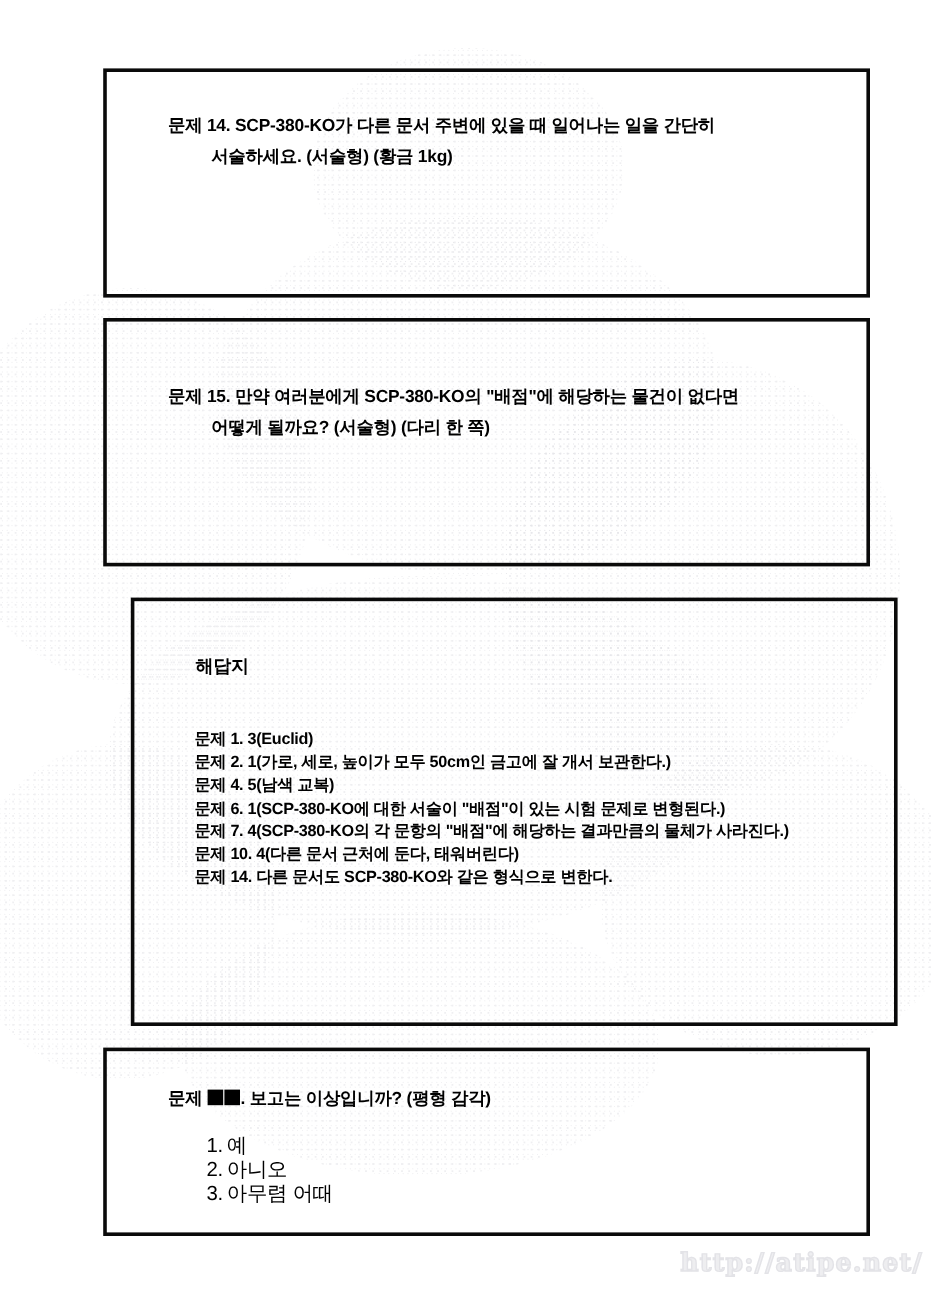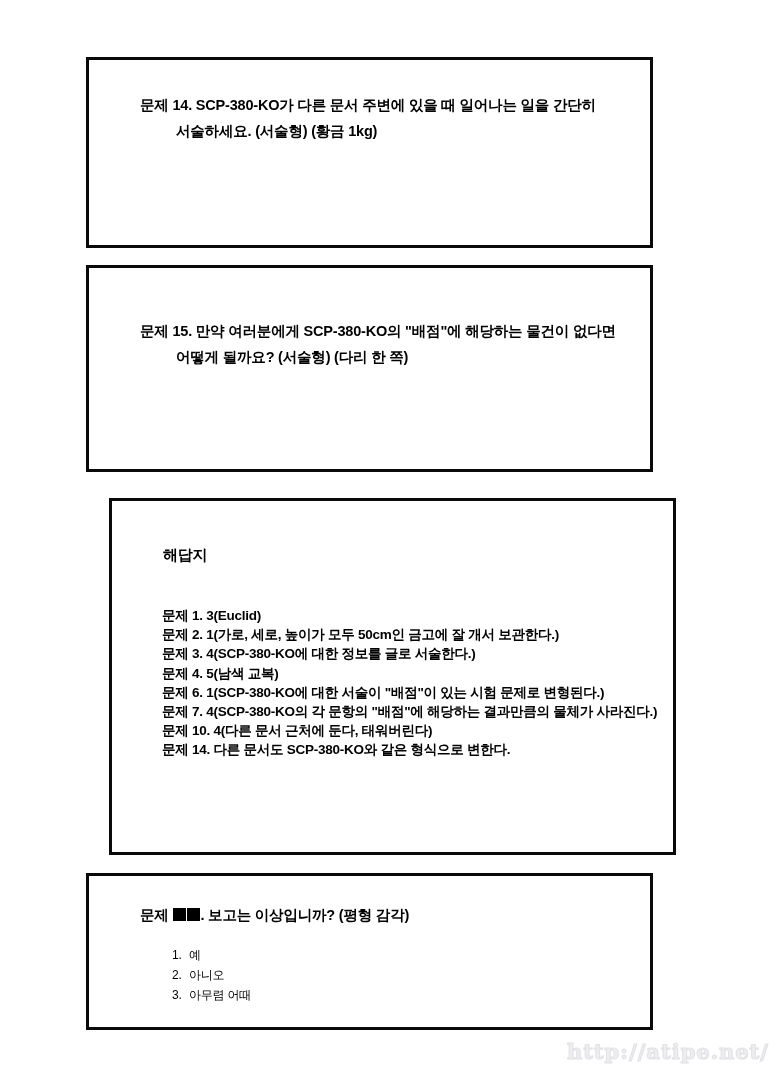--- a/index.html
+++ b/index.html
@@ -40,21 +40,21 @@
   .sheet {
     position: absolute;
     left: 0; top: 0;
     width: 777px; height: 1090px;
     z-index: 1;
   }
 
   .qbox {
     position: absolute;
     left: 86px;
-    width: 567px;
+    width: 639px;
     box-sizing: border-box;
     border: 3px solid #0a0a0a;
     background: transparent;
   }
 
   #box-q14 { top: 57px;  height: 191px; }
   #box-q15 { top: 265px; height: 207px; }
   #box-answers { top: 498px; height: 357px; margin-left: 23px; }
   #box-final { top: 873px; height: 157px; }
 
@@ -118,21 +118,21 @@
   }
   .options-list {
     position: absolute;
     left: 83px;
     top: 69px;
     margin: 0;
     padding: 0;
     list-style: none;
   }
   .options-list li {
-    font-size: 12px;
+    font-size: 17px;
     letter-spacing: -0.2px;
     line-height: 20px;
     white-space: nowrap;
   }
   .opt-num { display: inline-block; width: 17px; }
 
   .site-watermark {
     position: absolute;
     right: 8px;
     bottom: 26px;
@@ -173,21 +173,20 @@
   <div class="qbox" id="box-q15">
     <div class="q-text q-line-1">문제 15. 만약 여러분에게 SCP-380-KO의 "배점"에 해당하는 물건이 없다면</div>
     <div class="q-text q-line-2">어떻게 될까요? (서술형) (다리 한 쪽)</div>
   </div>
 
   <div class="qbox" id="box-answers">
     <div class="answers-title">해답지</div>
     <ul class="answers-list" id="answers-list">
         <li>문제 1. 3(Euclid)</li>
         <li>문제 2. 1(가로, 세로, 높이가 모두 50cm인 금고에 잘 개서 보관한다.)</li>
-        <li>문제 3. 4(SCP-380-KO에 대한 정보를 글로 서술한다.)</li>
         <li>문제 4. 5(남색 교복)</li>
         <li>문제 6. 1(SCP-380-KO에 대한 서술이 "배점"이 있는 시험 문제로 변형된다.)</li>
         <li>문제 7. 4(SCP-380-KO의 각 문항의 "배점"에 해당하는 결과만큼의 물체가 사라진다.)</li>
         <li>문제 10. 4(다른 문서 근처에 둔다, 태워버린다)</li>
         <li>문제 14. 다른 문서도 SCP-380-KO와 같은 형식으로 변한다.</li>
       </ul>
   </div>
 
   <div class="qbox" id="box-final">
     <div class="final-q">

